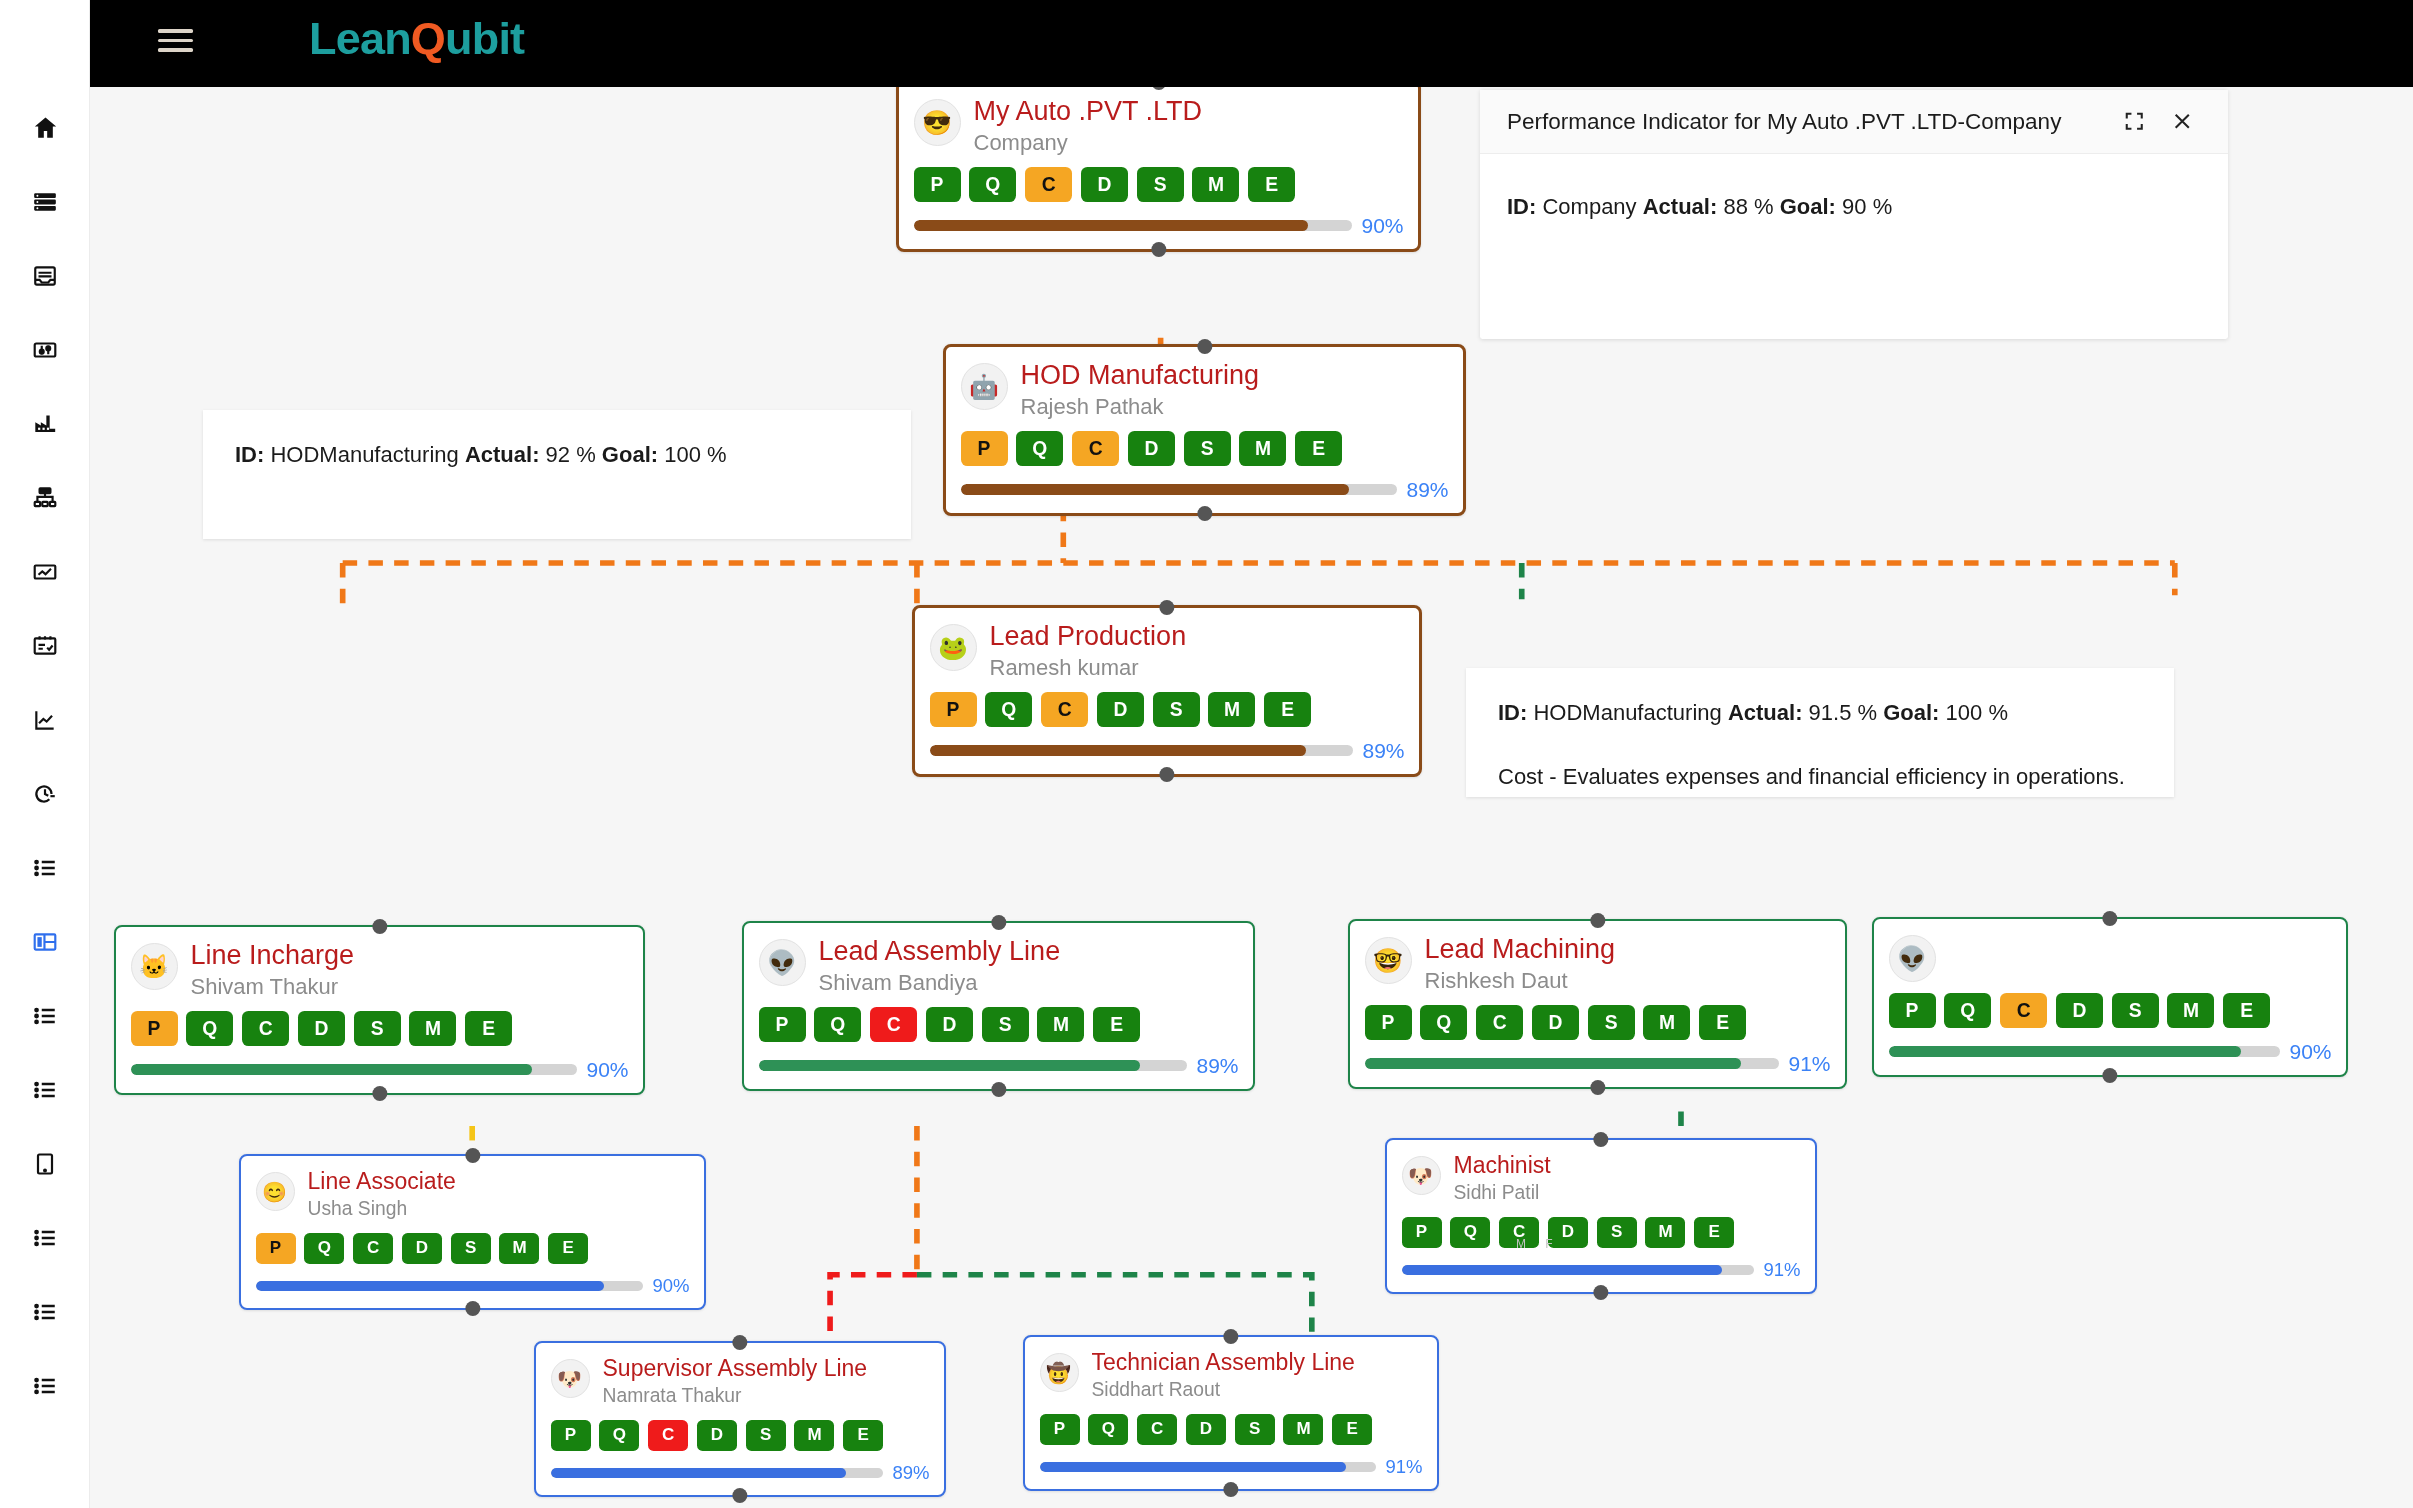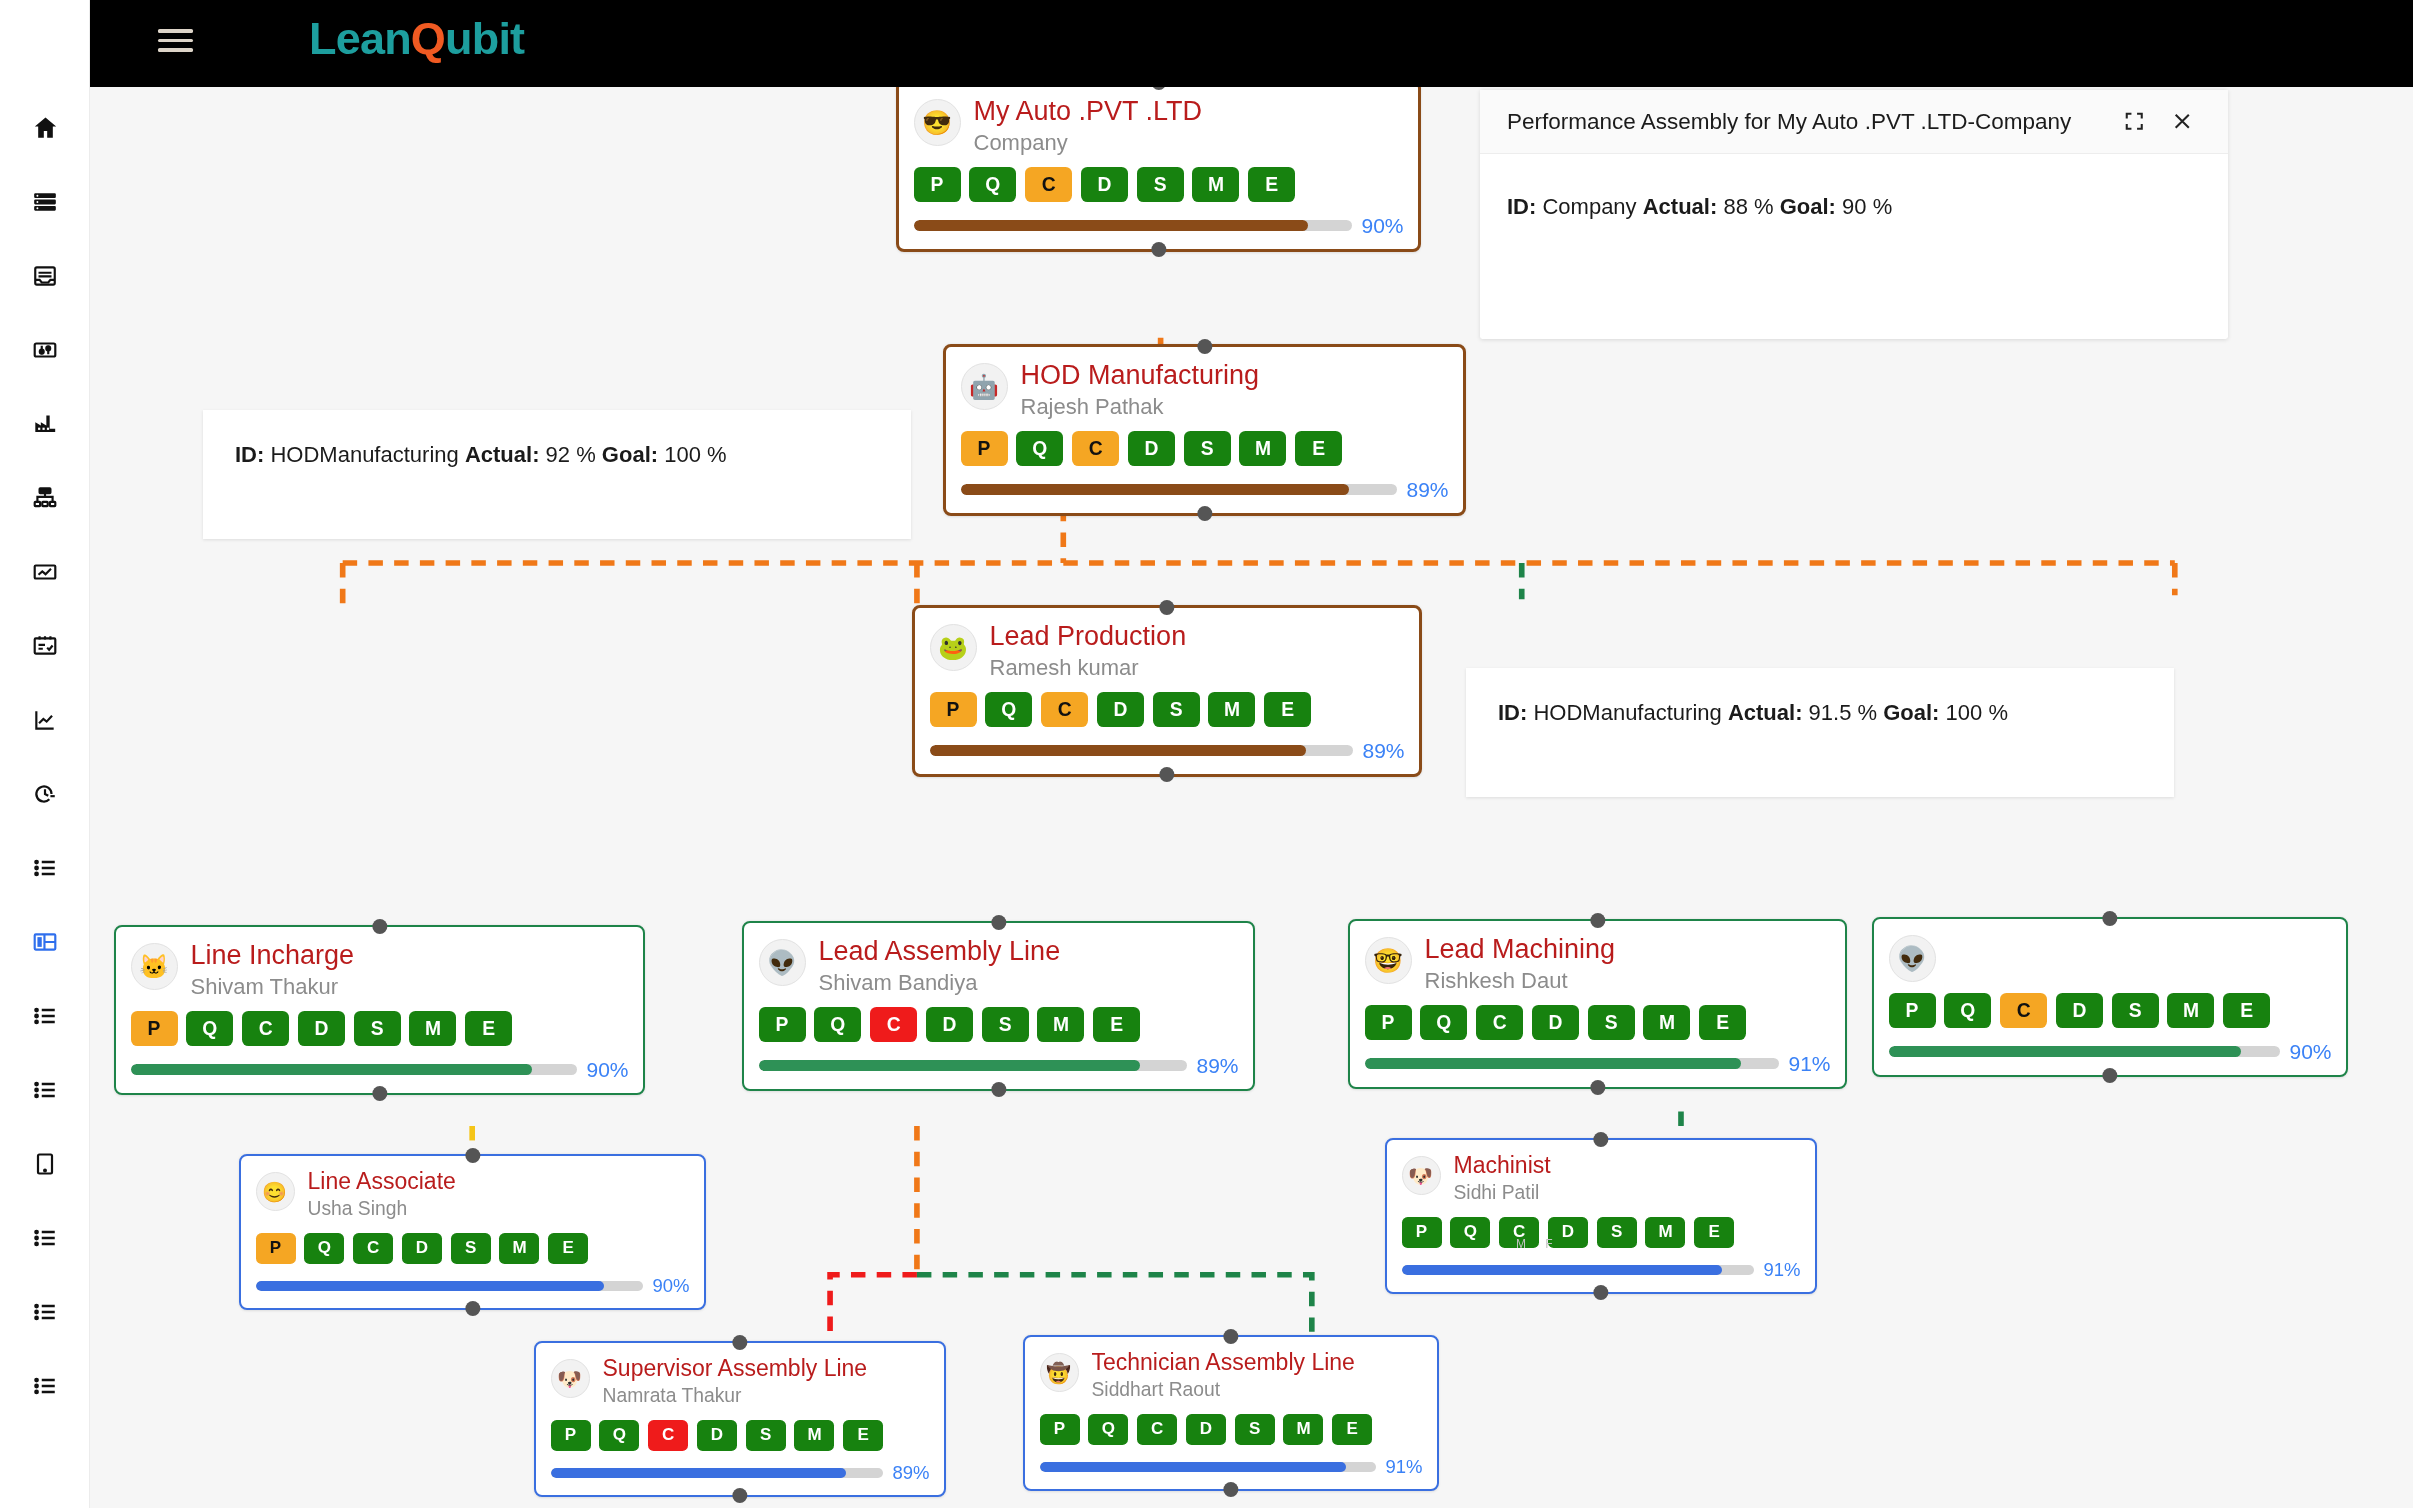--- a/index.html
+++ b/index.html
@@ -668,25 +668,26 @@
 
     <div class="tipbox" style="left:1376px; top:668px; width:708px; height:129px;">
       <p class="row1">
         <b>ID:</b>
         <span>HODManufacturing</span>
         <b>Actual:</b>
         <span>91.5 %</span>
         <b>Goal:</b>
         <span>100 %</span>
       </p>
+      <p>Cost - Evaluates expenses and financial efficiency in operations.</p>
     </div>
 
     <div class="panel" style="left:1390px; top:90px; width:748px; height:249px;">
       <div class="panel-head">
-        <div class="panel-title">Performance Assembly for My Auto .PVT .LTD-Company</div>
+        <div class="panel-title">Performance Indicator for My Auto .PVT .LTD-Company</div>
         <div class="panel-btn">
           <svg width="22.5" height="22.5" viewBox="0 0 24 24" fill="none" stroke="#222" stroke-width="2.2">
             <path d="M4 9V4h5M20 9V4h-5M4 15v5h5M20 15v5h-5"></path>
           </svg>
         </div>
         <div class="panel-btn">
           <svg width="22.5" height="22.5" viewBox="0 0 24 24" fill="none" stroke="#222" stroke-width="2.2">
             <path d="M5 5l14 14M19 5L5 19"></path>
           </svg>
         </div>

